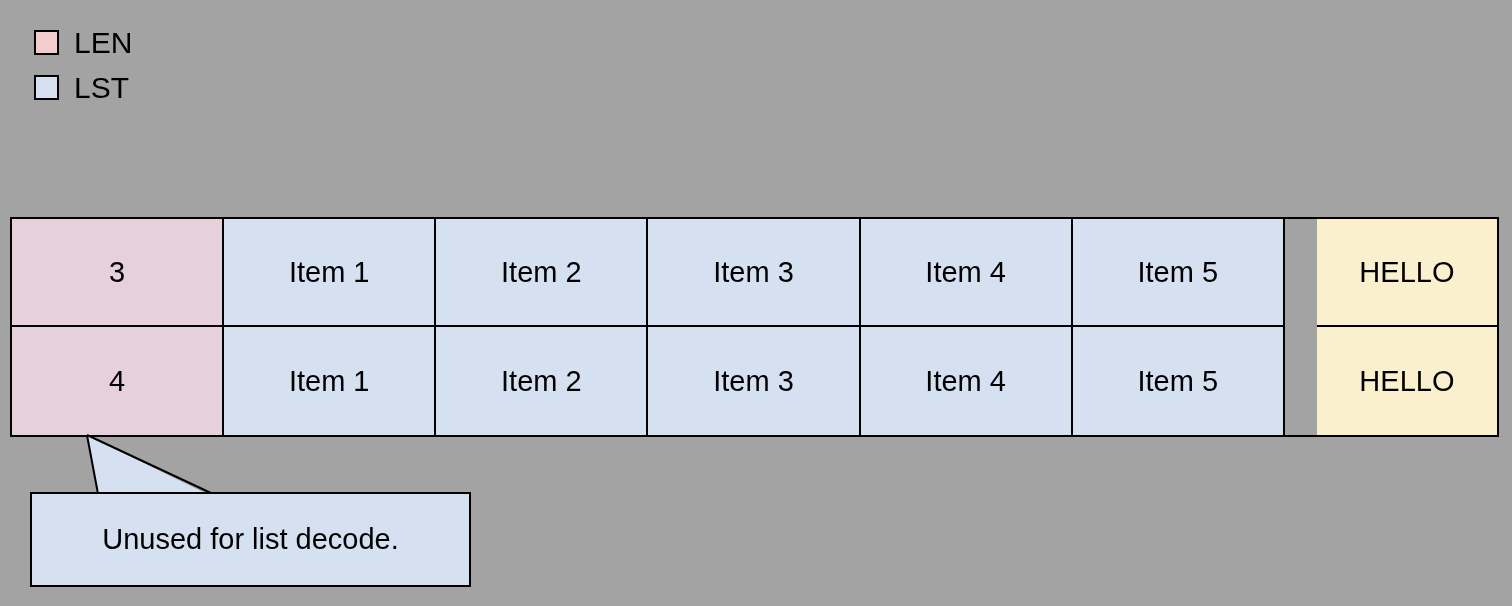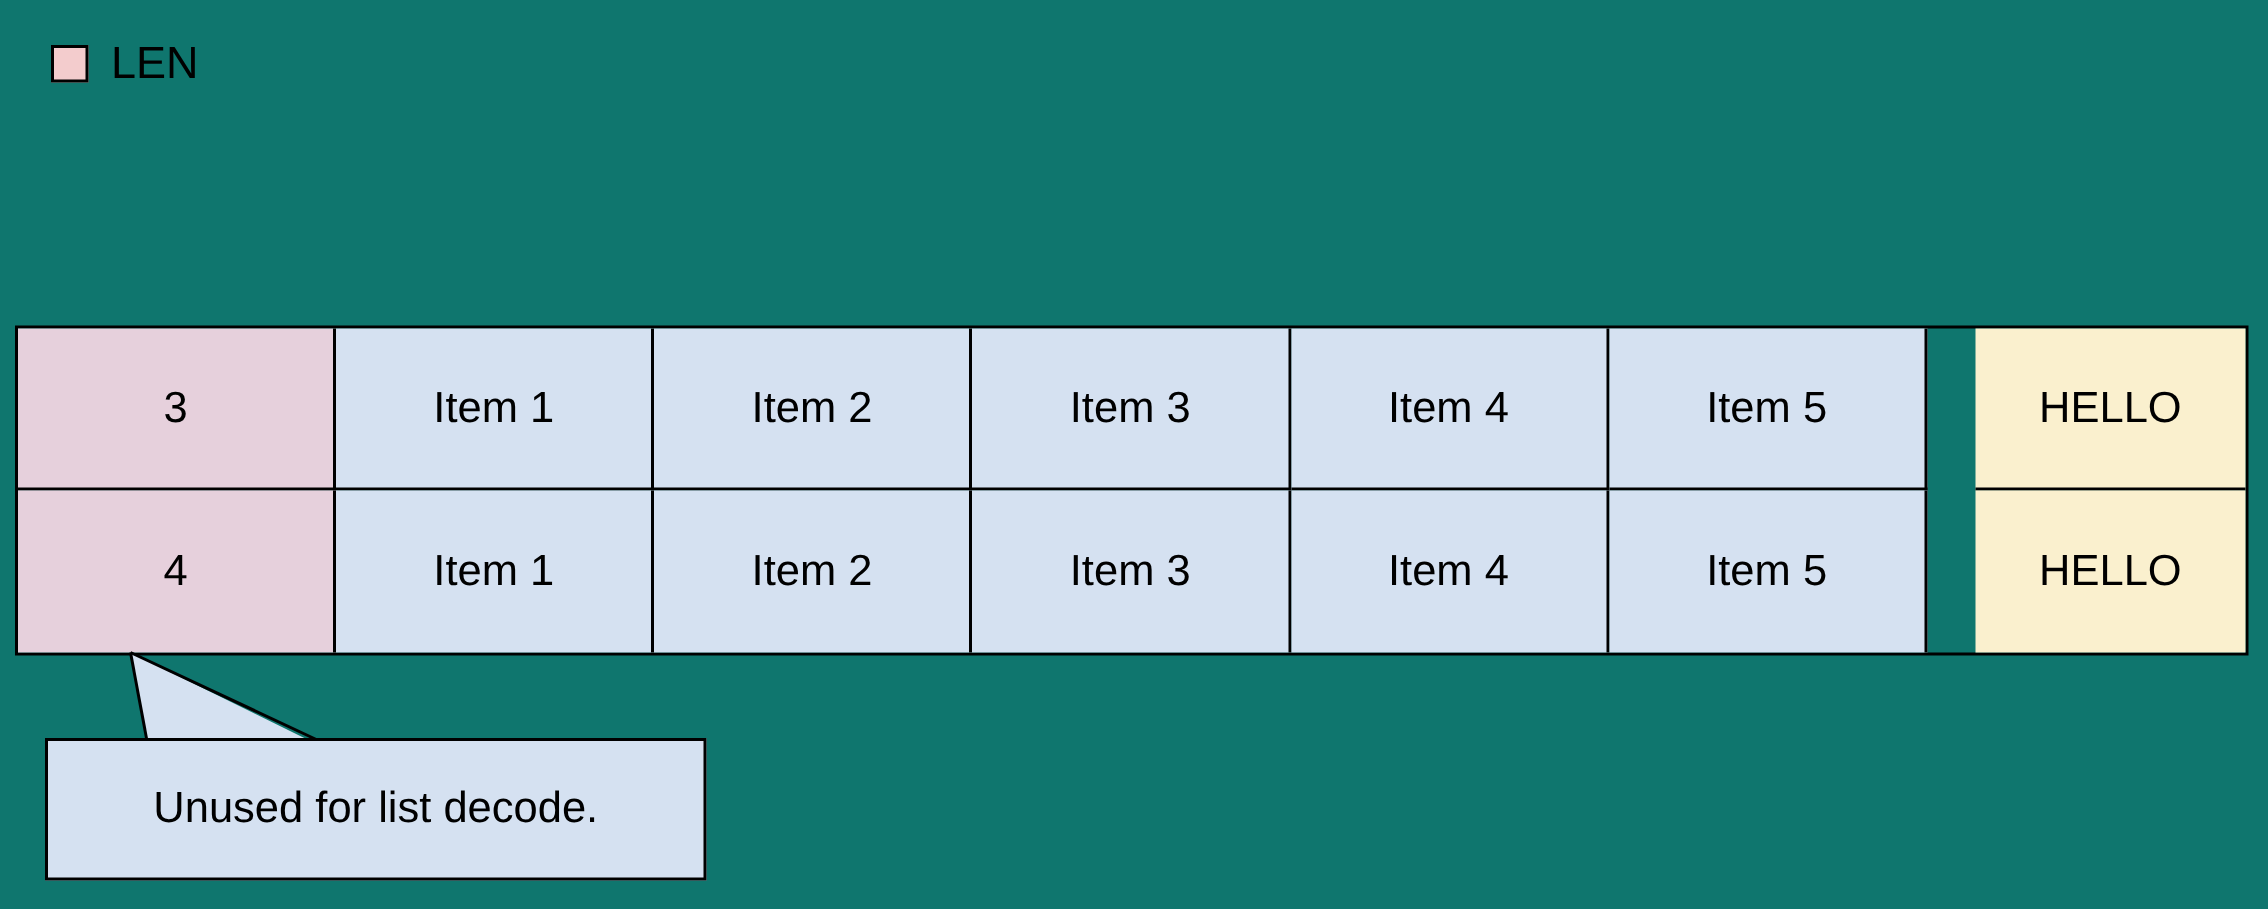--- a/index.html
+++ b/index.html
@@ -1,20 +1,20 @@
 <!DOCTYPE html>
 <html><head>
 <meta charset="utf-8">
 <style>
   html, body { margin: 0; padding: 0; background: #ffffff; }
   #canvas {
     position: relative;
     width: 1512px;
     height: 606px;
-    background: #0f766e;
+    background: #a3a3a3;
     font-family: "Liberation Sans", sans-serif;
     color: #000000;
     overflow: hidden;
   }
 
   
   #legend {
     position: absolute;
     left: 34px;
     top: 20px;
@@ -93,20 +93,24 @@
 </head>
 <body>
 
 <div id="canvas">
 
   <div id="legend">
       <div class="legend-row">
         <span class="legend-swatch" style="background: rgb(243, 204, 205);"></span>
         <span class="legend-label">LEN</span>
       </div>
+      <div class="legend-row">
+        <span class="legend-swatch" style="background: rgb(213, 225, 241);"></span>
+        <span class="legend-label">LST</span>
+      </div>
     </div>
 
   <div id="record-table">
       <div class="cell" style="background: rgb(230, 208, 220);">3</div>
       <div class="cell" style="background: rgb(213, 225, 241);">Item 1</div>
       <div class="cell" style="background: rgb(213, 225, 241);">Item 2</div>
       <div class="cell" style="background: rgb(213, 225, 241);">Item 3</div>
       <div class="cell" style="background: rgb(213, 225, 241);">Item 4</div>
       <div class="cell" style="background: rgb(213, 225, 241);">Item 5</div>
       <div class="cell last-col" style="background: rgb(250, 240, 206);">HELLO</div>

